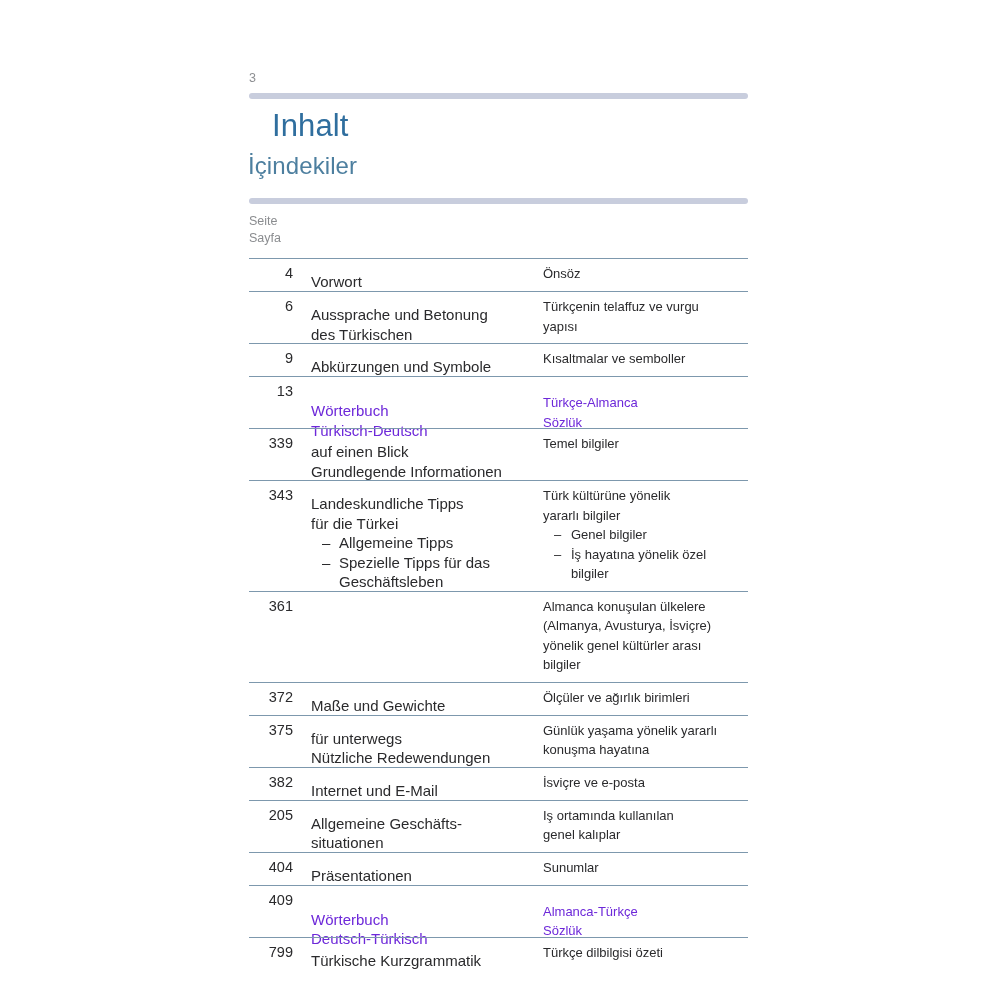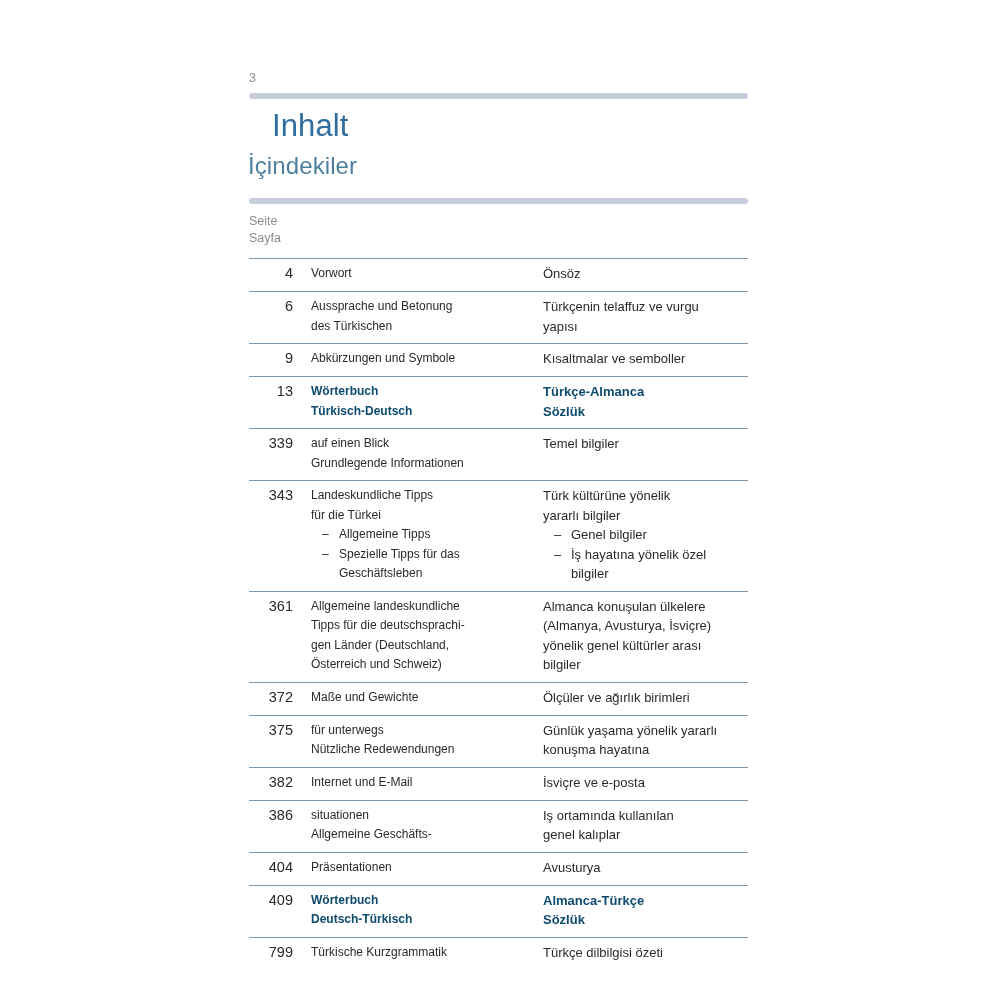--- a/index.html
+++ b/index.html
@@ -93,23 +93,23 @@
     top: 5px;
     width: 44px;
     text-align: right;
     font-size: 14.5px;
     line-height: 19.5px;
     color: #2a2a2c;
   }
   .col-de {
     position: absolute;
     left: 62px;
-    top: 5px;
+    top: 13px;
     width: 228px;
-    font-size: 12px;
+    font-size: 15px;
     line-height: 19.5px;
     color: #2a2a2c;
   }
   .col-tr {
     position: absolute;
     left: 294px;
     top: 5px;
     width: 210px;
     font-size: 13px;
     line-height: 19.5px;
@@ -119,22 +119,23 @@
     position: relative;
     min-height: 19.5px;
   }
 
   
   .row.accent .pg {
     color: #2a2a2c;
   }
   .row.accent .col-de,
   .row.accent .col-tr {
-    color: #0c4a6e;
-    font-weight: bold;
+    color: #6d28d9;
+    font-weight: normal;
+    margin-top: 11px;
   }
 
   
   .sub {
     position: relative;
     padding-left: 28px;
   }
   .sub .dash {
     position: absolute;
     left: 11px;
@@ -242,26 +243,20 @@
           <div class="sub">
             <span class="dash">–</span>
             <span class="ln">İş hayatına yönelik özel</span>
             <span class="ln">bilgiler</span>
           </div>
         </div>
         <div class="row-body" style="height: 97.5px;"></div>
       </div>
       <div class="row">
         <div class="pg">361</div>
-        <div class="col-de">
-          <span class="ln">Allgemeine landeskundliche</span>
-          <span class="ln">Tipps für die deutschsprachi-</span>
-          <span class="ln">gen Länder (Deutschland,</span>
-          <span class="ln">Österreich und Schweiz)</span>
-        </div>
         <div class="col-tr">
           <span class="ln">Almanca konuşulan ülkelere</span>
           <span class="ln">(Almanya, Avusturya, İsviçre)</span>
           <span class="ln">yönelik genel kültürler arası</span>
           <span class="ln">bilgiler</span>
         </div>
         <div class="row-body" style="height: 78px;"></div>
       </div>
       <div class="row">
         <div class="pg">372</div>
@@ -289,38 +284,38 @@
         <div class="pg">382</div>
         <div class="col-de">
           <span class="ln">Internet und E-Mail</span>
         </div>
         <div class="col-tr">
           <span class="ln">İsviçre ve e-posta</span>
         </div>
         <div class="row-body" style="height: 19.5px;"></div>
       </div>
       <div class="row">
-        <div class="pg">386</div>
-        <div class="col-de">
+        <div class="pg">205</div>
+        <div class="col-de">
+          <span class="ln">Allgemeine Geschäfts-</span>
           <span class="ln">situationen</span>
-          <span class="ln">Allgemeine Geschäfts-</span>
         </div>
         <div class="col-tr">
           <span class="ln">Iş ortamında kullanılan</span>
           <span class="ln">genel kalıplar</span>
         </div>
         <div class="row-body" style="height: 39px;"></div>
       </div>
       <div class="row">
         <div class="pg">404</div>
         <div class="col-de">
           <span class="ln">Präsentationen</span>
         </div>
         <div class="col-tr">
-          <span class="ln">Avusturya</span>
+          <span class="ln">Sunumlar</span>
         </div>
         <div class="row-body" style="height: 19.5px;"></div>
       </div>
       <div class="row accent">
         <div class="pg">409</div>
         <div class="col-de">
           <span class="ln">Wörterbuch</span>
           <span class="ln">Deutsch-Türkisch</span>
         </div>
         <div class="col-tr">

